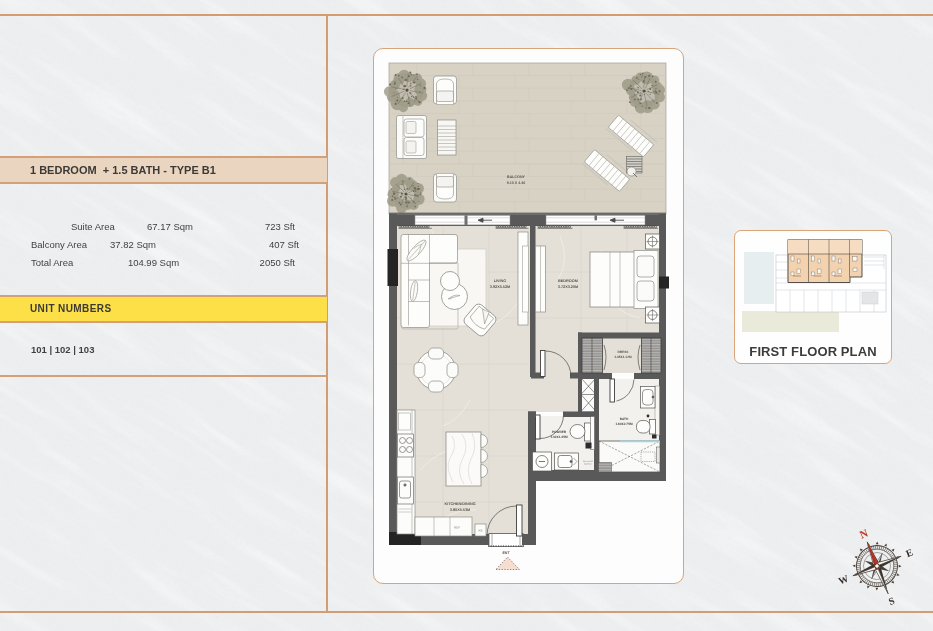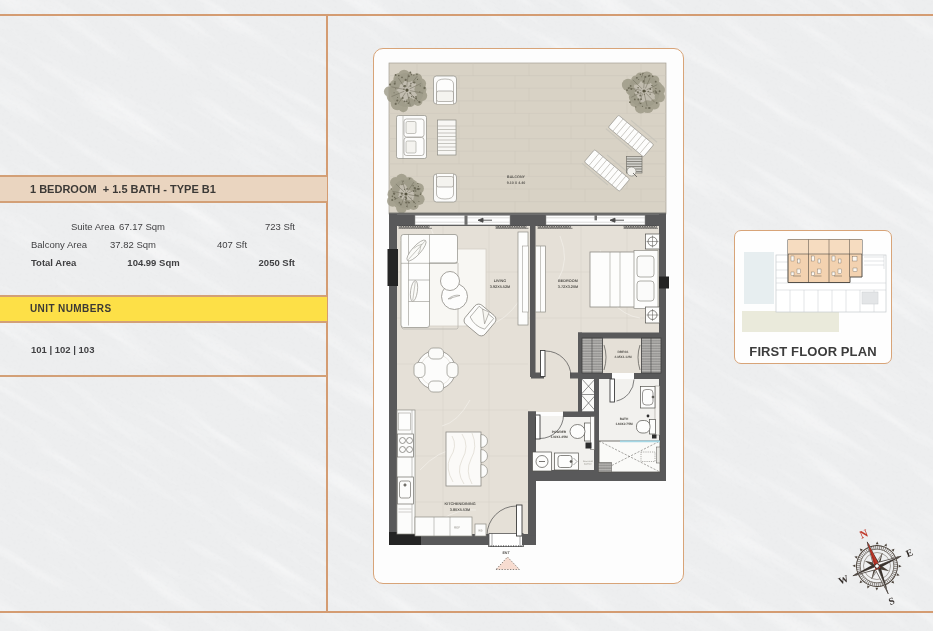--- a/index.html
+++ b/index.html
@@ -53,36 +53,36 @@
     <rect x="-350" y="-350" width="1700" height="1400" filter="url(#grain)"></rect>
   </g>
 </svg>
 
 <div class="abs" style="left:0;top:14px;width:933px;height:2px;background:#d49c72;"></div>
 
 <div class="abs" style="left:0;top:611px;width:933px;height:2px;background:#d49c72;"></div>
 
 <div class="abs" style="left:326px;top:14px;width:2px;height:599px;background:#d49c72;"></div>
 
-<div class="abs" style="left:0;top:175px;width:327px;height:28px;background:#ead5c0;border-top:2px solid #d3a077;border-bottom:2px solid #d3a077;box-sizing:border-box;">
+<div class="abs" style="left:0;top:156px;width:327px;height:28px;background:#ead5c0;border-top:2px solid #d3a077;border-bottom:2px solid #d3a077;box-sizing:border-box;">
   <div class="txt" style="margin:6px 0 0 30px;font-size:11px;font-weight:bold;color:#3a3835;letter-spacing:0px;">1 BEDROOM&nbsp; + 1.5 BATH - TYPE B1</div>
 </div>
 
 <div class="abs txt" style="left:0;top:221px;width:300px;font-size:9.5px;color:#3e3e40;">
   <div style="position:relative;height:18px;">
       <span style="position:absolute;left:31px;margin-left:40px;">Suite Area</span>
-      <span style="position:absolute;left:119px;width:87px;text-align:left;">67.17 Sqm</span>
+      <span style="position:absolute;left:106px;width:87px;text-align:right;">67.17 Sqm</span>
       <span style="position:absolute;left:200px;width:95px;text-align:right;">723 Sft</span>
     </div>
   <div style="position:relative;height:18px;">
       <span style="position:absolute;left:31px;">Balcony Area</span>
       <span style="position:absolute;left:110px;width:87px;">37.82 Sqm</span>
-      <span style="position:absolute;left:217px;width:95px;text-align:left;">407 Sft</span>
+      <span style="position:absolute;left:204px;width:95px;text-align:right;">407 Sft</span>
     </div>
-  <div style="position:relative;height:18px;font-weight:bold;">
+  <div style="position:relative;height:18px;font-weight:normal;">
       <span style="position:absolute;left:31px;">Total Area</span>
       <span style="position:absolute;left:110px;width:87px;text-align:center;">104.99 Sqm</span>
       <span style="position:absolute;left:200px;width:95px;text-align:right;">2050 Sft</span>
     </div>
 </div>
 
 <div class="abs" style="left:0;top:295px;width:327px;height:28px;background:#fde047;border-top:2px solid #d3a077;border-bottom:2px solid #d3a077;box-sizing:border-box;">
   <div class="txt" style="margin:6px 0 0 30px;font-size:10px;font-weight:bold;color:#3a3835;letter-spacing:0.4px;">UNIT NUMBERS</div>
 </div>
 

